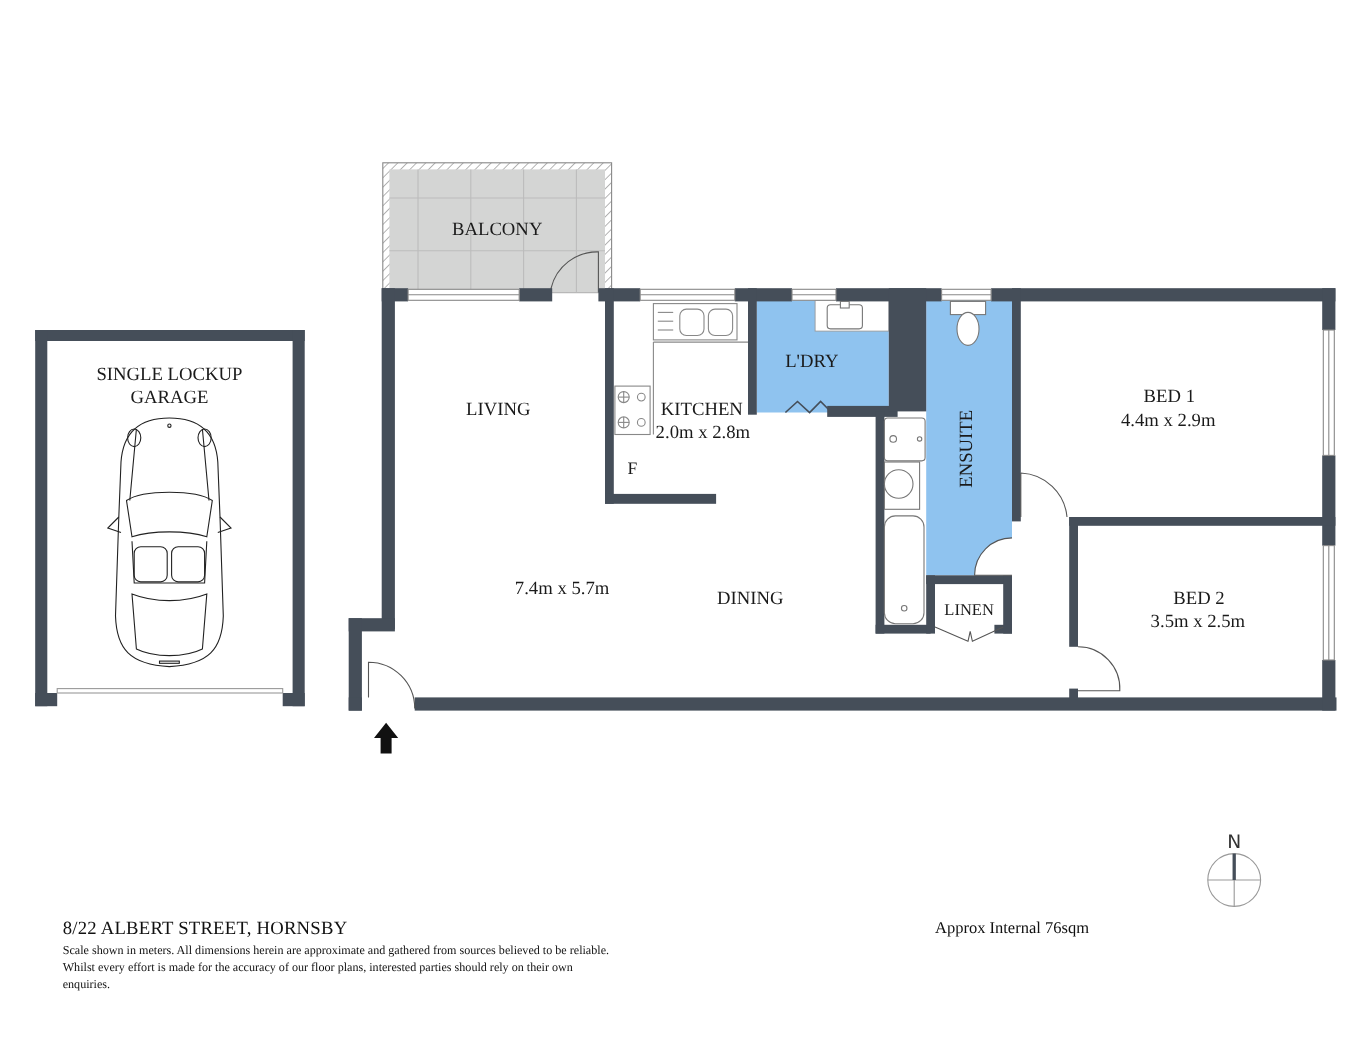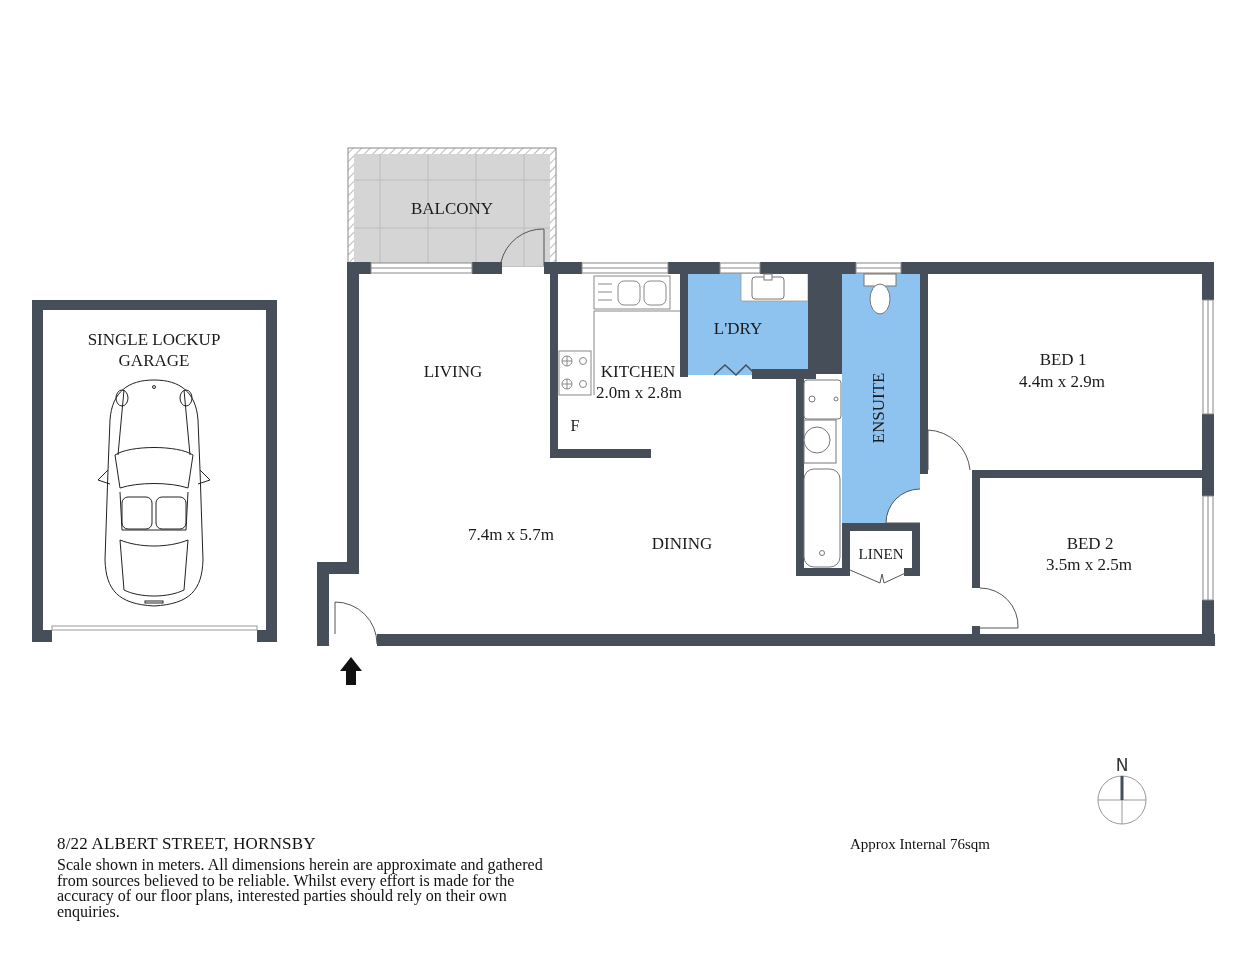--- a/index.html
+++ b/index.html
@@ -1,21 +1,21 @@
 <!DOCTYPE html>
 <html><head>
 <meta charset="utf-8">
 <style>
   html,body{margin:0;padding:0;background:#ffffff;}
   body{width:1242px;height:960px;position:relative;overflow:hidden;font-family:"DejaVu Serif","Liberation Serif",serif;}
   svg{position:absolute;left:0;top:0;}
   .lbl{font-family:"Liberation Serif","DejaVu Serif",serif;fill:#1a1a1a;}
   .footer{position:absolute;font-family:"Liberation Serif","DejaVu Serif",serif;color:#111;}
   #address{left:57px;top:834px;font-size:17px;letter-spacing:0.2px;}
-  #disclaimer{left:57px;top:857px;width:500px;font-size:16px;line-height:15.5px;}
+  #disclaimer{left:57px;top:857px;width:500px;font-size:11px;line-height:15.5px;}
   #area{left:850px;top:836px;font-size:15px;}
 </style>
 </head>
 <body>
 
 <svg width="1242" height="960" viewBox="0 0 1242 960">
   <defs>
     <pattern id="hatch" width="6" height="6" patternUnits="userSpaceOnUse" patternTransform="rotate(45)">
       <line x1="0" y1="0" x2="0" y2="6" stroke="#777" stroke-width="1"></line>
     </pattern>

